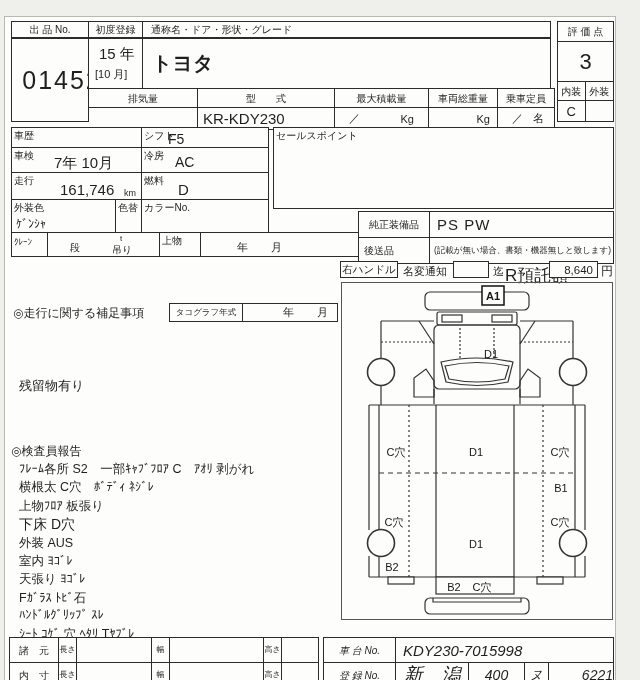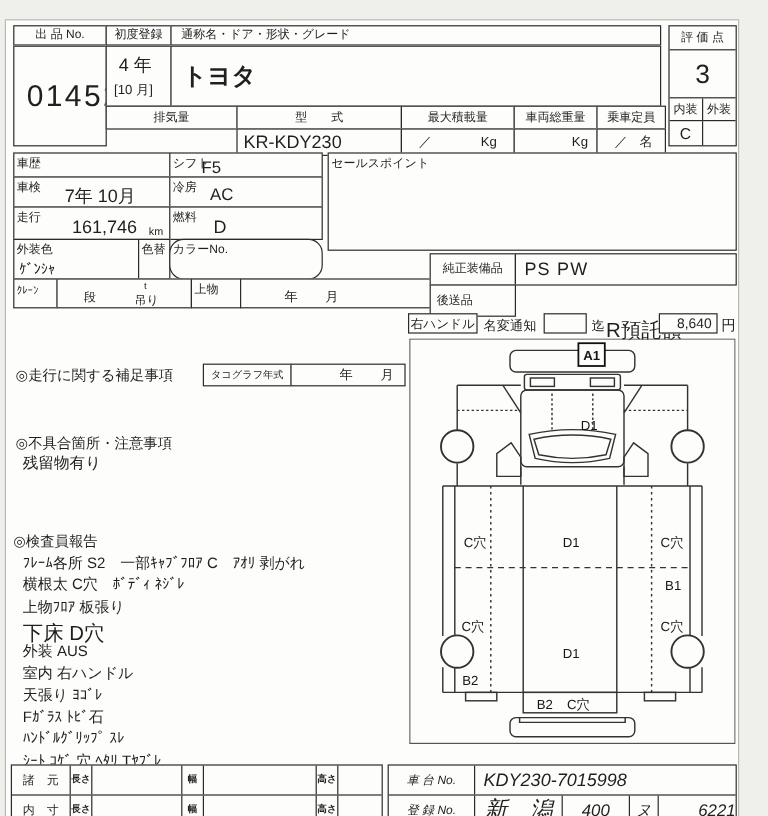--- a/index.html
+++ b/index.html
@@ -19,40 +19,40 @@
   .abs { position:absolute; }
   .box { position:absolute; border:1px solid #2b2b2b; background:#fdfdfb; }
   .lbl { font-size:10px; line-height:1.1; white-space:nowrap; }
   .corner { position:absolute; left:2px; top:1px; font-size:10px; white-space:nowrap; }
   .ctr { display:flex; align-items:center; justify-content:center; }
   .vctr { display:flex; align-items:center; }
   .big { font-size:25px; letter-spacing:2px; }
   .txt { white-space:nowrap; }
   .small-note { font-size:8.5px; }
   svg text { font-family:"Liberation Sans","DejaVu Sans",sans-serif; fill:#161616; }
-  .stack { font-size:8px; line-height:8px; text-align:center; word-break:break-all;font-weight:bold; }
+  .stack { font-size:8px; line-height:8px; text-align:center; word-break:break-all; }
 </style>
 </head>
 <body>
 
 <div class="stage">
   <div class="sheet">
 
     <div class="box ctr" style="left:6px;top:4px;width:78px;height:17px;">
         <span class="lbl">出 品 No.</span>
       </div>
     <div class="box ctr" style="left:6px;top:21px;width:78px;height:84px;padding-left:24px;">
         <span class="big">01452</span>
       </div>
 
     <div class="box ctr" style="left:83px;top:4px;width:55px;height:17px;">
         <span class="lbl">初度登録</span>
       </div>
     <div class="box" style="left:83px;top:21px;width:55px;height:51px;">
-      <div class="abs txt" style="left:10px;top:6px;font-size:15px;">4 年</div>
+      <div class="abs txt" style="left:10px;top:6px;font-size:15px;">15 年</div>
       <div class="abs txt" style="left:6px;top:28px;font-size:11px;">[10 月]</div>
     </div>
 
     <div class="box vctr" style="left:137px;top:4px;width:409px;height:17px;padding-left:8px;">
         <span class="lbl">通称名・ドア・形状・グレード</span>
       </div>
     <div class="box vctr" style="left:137px;top:21px;width:409px;height:51px;padding-left:9px;">
         <span class="txt" style="font-size:20px;font-weight:bold;">トヨタ</span>
       </div>
 
@@ -142,21 +142,21 @@
       <span class="abs txt" style="left:36px;top:8px;font-size:15px;">D</span>
     </div>
 
     <div class="box" style="left:6px;top:182px;width:105px;height:34px;">
       <span class="corner">外装色</span>
       <span class="abs txt" style="left:4px;top:17px;font-size:12px;">ｹﾞﾝｼｬ</span>
     </div>
     <div class="box" style="left:110px;top:182px;width:27px;height:34px;">
         <span class="corner">色替</span>
       </div>
-    <div class="box" style="left:136px;top:182px;width:128px;height:34px;border-radius:12px;">
+    <div class="box" style="left:136px;top:182px;width:128px;height:34px;">
         <span class="corner">カラーNo.</span>
       </div>
 
     <div class="box" style="left:6px;top:215px;width:37px;height:25px;">
         <span class="abs txt" style="left:2px;top:4px;font-size:9px;">ｸﾚｰﾝ</span>
       </div>
     <div class="box" style="left:42px;top:215px;width:113px;height:25px;">
       <span class="abs txt" style="left:22px;top:8px;font-size:10px;">段</span>
       <span class="abs txt" style="left:72px;top:1px;font-size:8px;">t</span>
       <span class="abs txt" style="left:64px;top:10px;font-size:10px;">吊り</span>
@@ -175,20 +175,23 @@
     </div>
 
     <div class="box ctr" style="left:353px;top:194px;width:72px;height:27px;">
         <span class="lbl">純正装備品</span>
       </div>
     <div class="box vctr" style="left:424px;top:194px;width:185px;height:27px;padding-left:7px;">
         <span class="txt" style="font-size:15px;letter-spacing:1px;">PS PW</span>
       </div>
     <div class="box vctr" style="left:353px;top:220px;width:72px;height:27px;padding-left:5px;">
         <span class="lbl">後送品</span>
+      </div>
+    <div class="box vctr" style="left:424px;top:220px;width:185px;height:27px;padding-left:4px;">
+        <span class="small-note">(記載が無い場合、書類・機器無しと致します)</span>
       </div>
 
     <div class="box ctr" style="left:335px;top:244px;width:58px;height:17px;">
         <span style="font-size:10.5px;">右ハンドル</span>
       </div>
     <span class="abs txt" style="left:398px;top:247px;font-size:11px;">名変通知</span>
     <div class="box" style="left:448px;top:244px;width:36px;height:17px;"></div>
     <span class="abs txt" style="left:488px;top:247px;font-size:11px;">迄</span>
     <span class="abs txt" style="left:500px;top:247px;font-size:17px;">R預託額</span>
     <div class="box vctr" style="left:544px;top:244px;width:49px;height:17px;justify-content:flex-end;padding-right:4px;">
@@ -198,30 +201,29 @@
 
     <span class="abs txt" style="left:8px;top:288px;font-size:12px;">◎走行に関する補足事項</span>
     <div class="box ctr" style="left:164px;top:286px;width:74px;height:19px;">
         <span style="font-size:8.5px;">タコグラフ年式</span>
       </div>
     <div class="box vctr" style="left:237px;top:286px;width:96px;height:19px;justify-content:space-between;padding:0 9px 0 40px;">
       <span style="font-size:11px;">年</span>
       <span style="font-size:11px;">月</span>
     </div>
 
-    <span class="abs txt" style="left:8px;top:344px;font-size:12px;">◎不具合箇所・注意事項</span>
     <span class="abs txt" style="left:14px;top:360px;font-size:13px;">残留物有り</span>
 
     <span class="abs txt" style="left:6px;top:426px;font-size:12px;">◎検査員報告</span>
     <span class="abs txt" style="left:14px;top:444px;font-size:12.5px;">ﾌﾚｰﾑ各所 S2　一部ｷｬﾌﾞﾌﾛｱ C　ｱｵﾘ 剥がれ</span>
     <span class="abs txt" style="left:14px;top:462px;font-size:12.5px;">横根太 C穴　ﾎﾞﾃﾞｨ ﾈｼﾞﾚ</span>
     <span class="abs txt" style="left:14px;top:481px;font-size:12.5px;">上物ﾌﾛｱ 板張り</span>
-    <span class="abs txt" style="left:14px;top:499px;font-size:17px;">下床 D穴</span>
+    <span class="abs txt" style="left:14px;top:499px;font-size:14px;">下床 D穴</span>
     <span class="abs txt" style="left:14px;top:518px;font-size:12.5px;">外装 AUS</span>
-    <span class="abs txt" style="left:14px;top:536px;font-size:12.5px;">室内 右ハンドル</span>
+    <span class="abs txt" style="left:14px;top:536px;font-size:12.5px;">室内 ﾖｺﾞﾚ</span>
     <span class="abs txt" style="left:14px;top:554px;font-size:12.5px;">天張り ﾖｺﾞﾚ</span>
     <span class="abs txt" style="left:14px;top:573px;font-size:12.5px;">Fｶﾞﾗｽ ﾄﾋﾞ石</span>
     <span class="abs txt" style="left:14px;top:591px;font-size:12.5px;">ﾊﾝﾄﾞﾙｸﾞﾘｯﾌﾟ ｽﾚ</span>
     <span class="abs txt" style="left:14px;top:609px;font-size:12.5px;">ｼｰﾄ ｺｹﾞ 穴 ﾍﾀﾘ Tﾔﾌﾞﾚ</span>
 
     <svg class="abs" style="left:336px;top:265px;" width="272" height="338" viewBox="0 0 272 338">
       <rect x="0.5" y="0.5" width="271" height="337" fill="none" stroke="#555" stroke-width="1"></rect>
       <g stroke="#333" stroke-width="1.2" fill="none">
 
         <rect x="84" y="10" width="104" height="18" rx="5"></rect>

